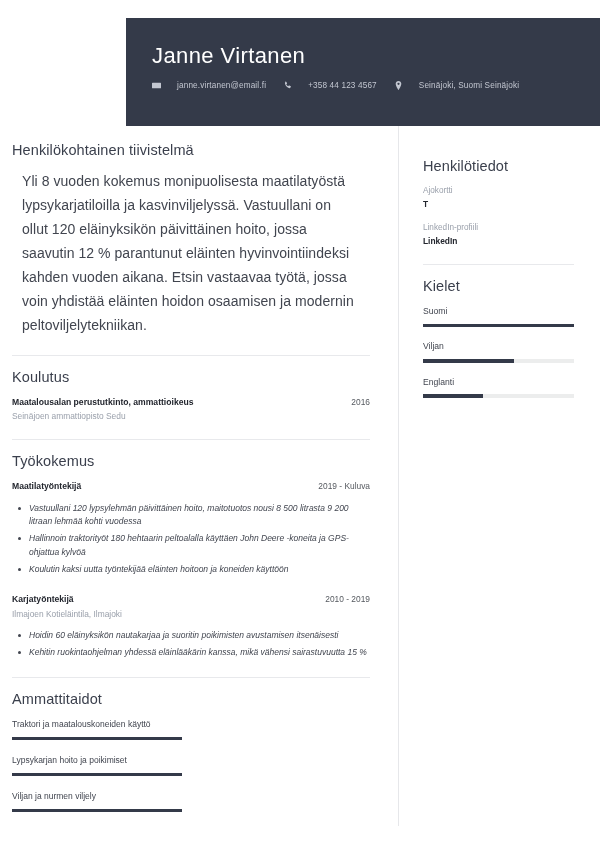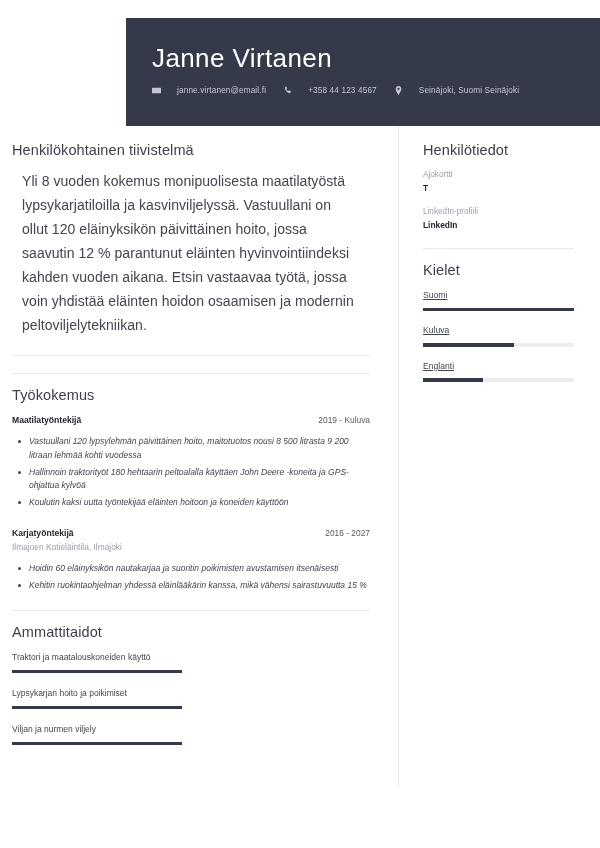--- a/index.html
+++ b/index.html
@@ -27,21 +27,21 @@
     position: absolute;
     left: 126px;
     top: 18px;
     width: 474px;
     height: 108px;
     background: #343a49;
     box-sizing: border-box;
     padding: 26px 0 0 26px;
   }
   .name {
-    font-size: 26px;
+    font-size: 22px;
     font-weight: 400;
     color: #ffffff;
     letter-spacing: 0.4px;
     line-height: 1.1;
     margin: 0;
     white-space: nowrap;
   }
   .contact-row {
     display: flex;
     align-items: center;
@@ -68,21 +68,21 @@
     display: flex;
   }
   .main-col {
     width: 398px;
     box-sizing: border-box;
     padding: 16px 28px 0 12px;
   }
   .side-col {
     width: 202px;
     box-sizing: border-box;
-    padding: 16px 26px 0 24px;
+    padding: 32px 26px 0 24px;
     border-left: 1px solid #e6e7ea;
     min-height: 660px;
   }
 
   
   .sec-title {
     font-size: 14.5px;
     font-weight: 400;
     color: #3a3f4c;
     margin: 0 0 11px 0;
@@ -198,21 +198,20 @@
     font-weight: bold;
     color: #23262e;
     line-height: 1.5;
     margin-top: 1px;
   }
   .lang-block { margin-bottom: 13px; }
   .lang-name {
     font-size: 8.6px;
     color: #41454f;
     line-height: 1.5;
-    text-decoration: underline;
   }
   .lang-track {
     margin-top: 6px;
     height: 3.5px;
     width: 100%;
     background: #eceded;
   }
   .lang-fill {
     height: 3.5px;
     background: #343a49;
@@ -261,20 +260,30 @@
 
     <div class="main-col">
 
       <section>
         <h2 class="sec-title">Henkilökohtainen tiivistelmä</h2>
         <p class="summary">Yli 8 vuoden kokemus monipuolisesta maatilatyöstä lypsykarjatiloilla ja kasvinviljelyssä. Vastuullani on ollut 120 eläinyksikön päivittäinen hoito, jossa saavutin 12 % parantunut eläinten hyvinvointiindeksi kahden vuoden aikana. Etsin vastaavaa työtä, jossa voin yhdistää eläinten hoidon osaamisen ja modernin peltoviljelytekniikan.</p>
       </section>
 
       <div class="sec-rule"></div>
 
+      <section>
+        <h2 class="sec-title">Koulutus</h2>
+        <div class="entry">
+          <div class="entry-head">
+            <div class="entry-title">Maatalousalan perustutkinto, ammattioikeus</div>
+            <div class="entry-date">2016</div>
+          </div>
+          <div class="entry-sub">Seinäjoen ammattiopisto Sedu</div>
+        </div>
+      </section>
 
       <div class="sec-rule"></div>
 
       <section>
         <h2 class="sec-title">Työkokemus</h2>
 
         <div class="entry">
           <div class="entry-head">
             <div class="entry-title">Maatilatyöntekijä</div>
             <div class="entry-date">2019 - Kuluva</div>
@@ -284,21 +293,21 @@
             <li>Hallinnoin traktorityöt 180 hehtaarin peltoalalla käyttäen John Deere -koneita ja GPS-ohjattua kylvöä</li>
             <li>Koulutin kaksi uutta työntekijää eläinten hoitoon ja koneiden käyttöön</li>
           </ul>
         </div>
 
         <div class="exp-gap"></div>
 
         <div class="entry">
           <div class="entry-head">
             <div class="entry-title">Karjatyöntekijä</div>
-            <div class="entry-date">2016 - 2027</div>
+            <div class="entry-date">2010 - 2019</div>
           </div>
           <div class="entry-sub">Ilmajoen Kotieläintila, Ilmajoki</div>
           <ul class="bullets">
             <li>Hoidin 60 eläinyksikön nautakarjaa ja suoritin poikimisten avustamisen itsenäisesti</li>
             <li>Kehitin ruokintaohjelman yhdessä eläinlääkärin kanssa, mikä vähensi sairastuvuutta 15 %</li>
           </ul>
         </div>
       </section>
 
       <div class="sec-rule"></div>
@@ -355,21 +364,21 @@
         <h2 class="sec-title">Kielet</h2>
 
         <div class="lang-block">
           <div class="lang-name">Suomi</div>
           <div class="lang-track">
             <div class="lang-fill" style="width: 100%;"></div>
           </div>
         </div>
 
         <div class="lang-block">
-          <div class="lang-name">Kuluva</div>
+          <div class="lang-name">Viljan</div>
           <div class="lang-track">
             <div class="lang-fill" style="width: 60%;"></div>
           </div>
         </div>
 
         <div class="lang-block">
           <div class="lang-name">Englanti</div>
           <div class="lang-track">
             <div class="lang-fill" style="width: 40%;"></div>
           </div>

